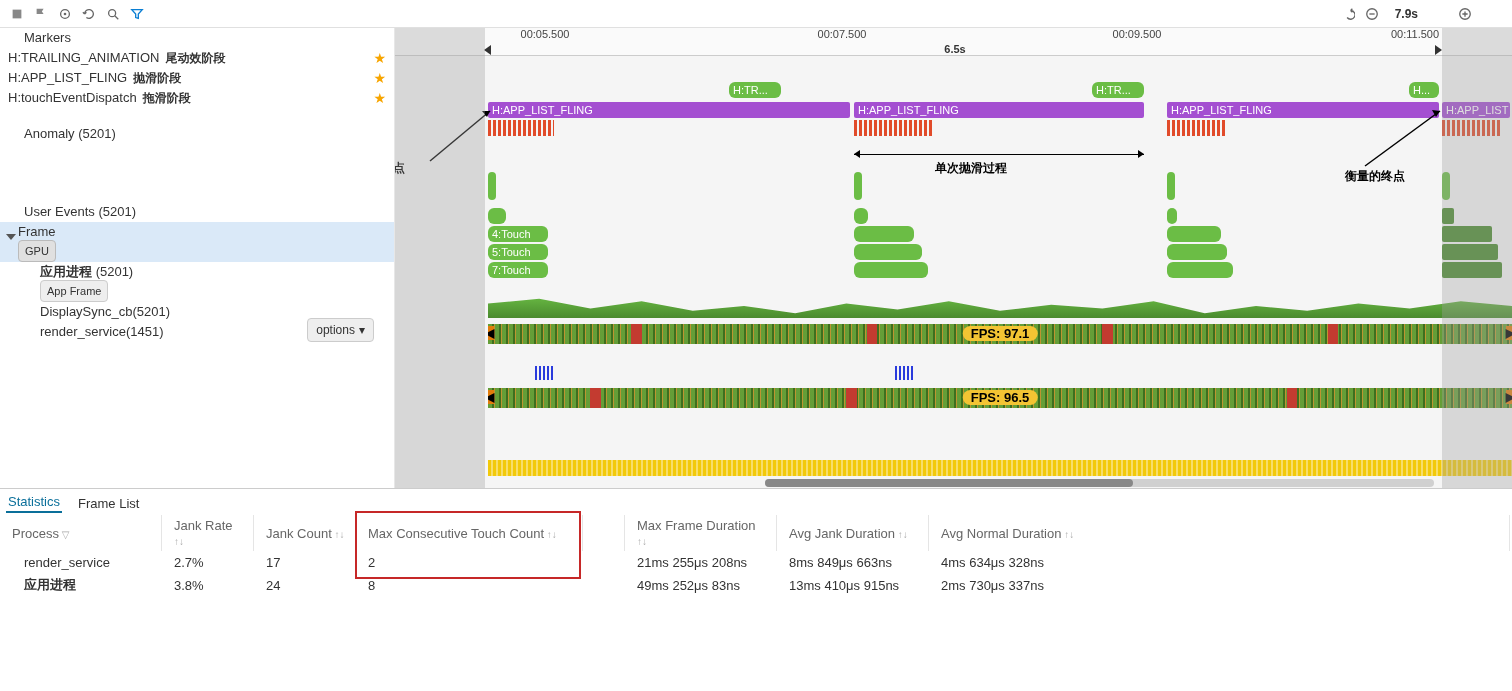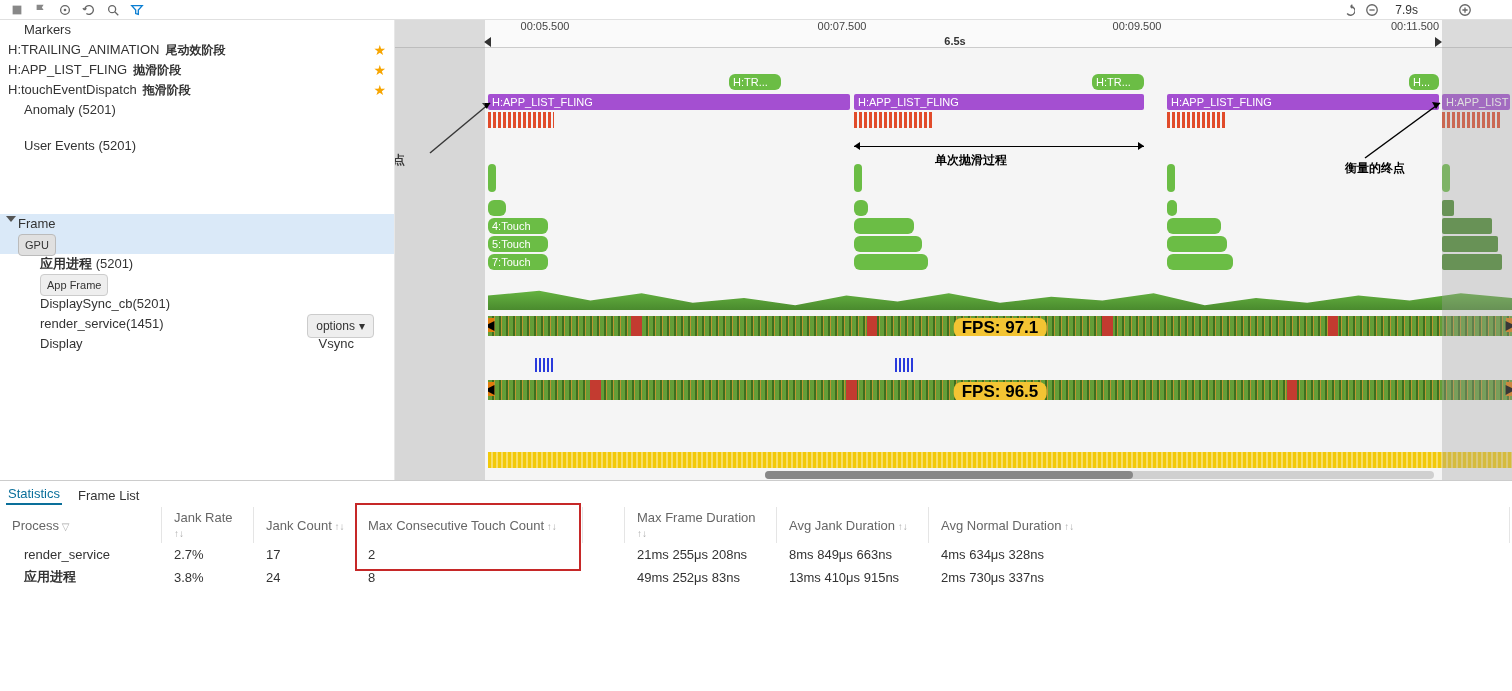--- a/index.html
+++ b/index.html
@@ -1,31 +1,31 @@
 <!DOCTYPE html>
 <html><head>
 <meta charset="utf-8">
 <style>
 * { margin:0; padding:0; box-sizing:border-box; font-family:"Segoe UI",Arial,sans-serif; }
 body { background:#fff; font-size:12px; color:#333; width:1512px; height:691px; overflow:hidden; position:relative; }
 
-.toolbar { height:20px; display:flex; align-items:center; padding:0 10px; border-bottom:1px solid #e0e0e0; gap:6px; }
+.toolbar { height:28px; display:flex; align-items:center; padding:0 10px; border-bottom:1px solid #e0e0e0; gap:6px;font-weight:bold; }
 .toolbar .left, .toolbar .right { display:flex; align-items:center; gap:10px; }
 .toolbar .left { flex:0 0 200px; }
 .toolbar .right { margin-left:auto; margin-right:30px;}
 .tb-icon { width:14px; height:14px; display:inline-flex; align-items:center; justify-content:center; color:#666; cursor:pointer; }
 .tb-icon svg { width:14px; height:14px; stroke:#666; fill:none; stroke-width:1.5; }
 .funnel-active svg { stroke:#0a7ed3; }
 .tb-dur { font-size:12px; color:#333; margin-left:6px; }
 
 .main-split { display:flex; height:460px; }
 .sidebar { flex:0 0 395px; border-right:1px solid #e7e7e7; overflow:hidden; background:#fff; }
 .timeline { flex:1; position:relative; background:#f5f5f5; overflow:hidden; }
 
-.side-row { height:20px; line-height:20px; padding-left:8px; font-size:13px; display:flex; align-items:flex-start; background:#fff; }
+.side-row { height:20px; line-height:20px; padding-left:8px; font-size:13px; display:flex; align-items:flex-end; background:#fff; }
 .side-row.indent1 { padding-left:24px; }
 .side-row.indent2 { padding-left:40px; }
 .side-row.tall { height:36px; }
 .side-row .star { margin-left:auto; margin-right:8px; color:#f7a500; font-size:14px; }
 .side-row .cn { font-weight:bold; margin-left:6px; font-size:12px;}
 .side-row.section { background:#e8eef7; font-size:13px; }
 .side-row.selected { background:#dae9f8; }
 .gpu-chip { display:inline-block; background:#e0e0e0; border:1px solid #bbb; border-radius:4px; padding:0 6px; font-size:11px; margin-left:10px; }
 .chip { display:inline-block; background:#eee; border:1px solid #ccc; border-radius:4px; padding:0 6px; font-size:11px; }
 .opt-btn { display:inline-flex; align-items:center; background:#eee; border:1px solid #ccc; border-radius:4px; padding:1px 8px; font-size:12px; gap:4px; margin-left:auto; margin-right:20px;}
@@ -43,21 +43,21 @@
 .tl-body .shade-right { position:absolute; right:0; width:70px; top:-28px; bottom:0; background:rgba(160,160,160,0.35); z-index:5;}
 .block { position:absolute; height:16px; border-radius:2px; font-size:11px; color:#fff; padding:0 4px; line-height:16px; overflow:hidden; white-space:nowrap;}
 .pur { background:#a44fd1; }
 .grn-block { background:#6bbd45;border-radius:6px; }
 .grn-dark { background:#4a8a2e; }
 .orange-sm { background:#e17c0b; color:#000; font-weight:bold;}
 .barcode { position:absolute; height:16px; background:repeating-linear-gradient(90deg,#e14b2a 0 3px,transparent 3px 5px); }
 .fps-track { position:absolute; height:20px; background:#3e6f1f; overflow:hidden; }
 .fps-track::before{ content:""; position:absolute; inset:0; background:repeating-linear-gradient(90deg,#69a33a 0 4px,#3e6f1f 4px 6px,#c93 6px 7px); opacity:0.9;}
 .fps-track .jank { position:absolute; top:0; bottom:0; background:#c33b30; }
-.fps-track .lbl { position:absolute; left:50%; top:2px; transform:translateX(-50%); background:#f3c433; color:#000; border-radius:8px; padding:0 8px; font-size:17px; font-weight:bold; z-index:2;}
+.fps-track .lbl { position:absolute; left:50%; top:2px; transform:translateX(-50%); background:#f3c433; color:#000; border-radius:8px; padding:0 8px; font-size:13px; font-weight:bold; z-index:2;}
 .small-blue { position:absolute; height:14px; background:repeating-linear-gradient(90deg,#2a3bdc 0 2px,transparent 2px 4px); }
 .yellow-bar { position:absolute; height:16px; background:repeating-linear-gradient(90deg,#f2c90a 0 3px,#f7de6a 3px 5px); }
 .wave { position:absolute; height:24px; background:linear-gradient(#6bbd45,#4a8a2e); clip-path:polygon(0 40%,5% 20%,10% 60%,15% 30%,20% 70%,25% 50%,30% 80%,35% 40%,40% 65%,45% 30%,50% 70%,55% 45%,60% 60%,65% 30%,70% 80%,75% 50%,80% 70%,85% 40%,90% 60%,95% 30%,100% 50%,100% 100%,0 100%);}
 .annot { position:absolute; font-size:12px; font-weight:bold; color:#000; }
 .annot-line { position:absolute; height:1px; background:#000; }
 .annot-line::before,.annot-line::after{ content:""; position:absolute; width:0;height:0; border-top:4px solid transparent; border-bottom:4px solid transparent; top:-4px;}
 .annot-line::before{ left:0; border-right:6px solid #000;}
 .annot-line::after{ right:0; border-left:6px solid #000;}
 .arrow-svg { position:absolute; }
 .hscrollbar{ position:absolute; left:370px; right:78px; bottom:1px; height:8px; background:#d0d0d0; border-radius:4px; z-index:8;}
@@ -173,24 +173,20 @@
     <div class="side-row indent2"><b>应用进程</b>&nbsp;<span>(5201)</span></div>
     <div class="side-row indent2">
         <span class="chip">App Frame</span>
       </div>
     <div class="side-row indent2">
         <span>DisplaySync_cb(5201)</span>
       </div>
     <div class="side-row indent2">
         <span>render_service(1451)</span>
         <span class="opt-btn"><span>options</span> ▾</span>
-      </div>
-    <div class="side-row indent2" style="height:28px;">
-        <span>Display</span>
-        <span style="margin-left:auto;margin-right:40px;">Vsync</span>
       </div>
   </div>
 
   <div class="timeline">
     <div class="time-hdr">
       <span class="tick" style="left:150px">00:05.500</span>
       <span class="tick" style="left:447px">00:07.500</span>
       <span class="tick" style="left:742px">00:09.500</span>
       <span class="tick" style="left:1020px">00:11.500</span>
       <div class="arrow-left" style="left:89px;"></div>

